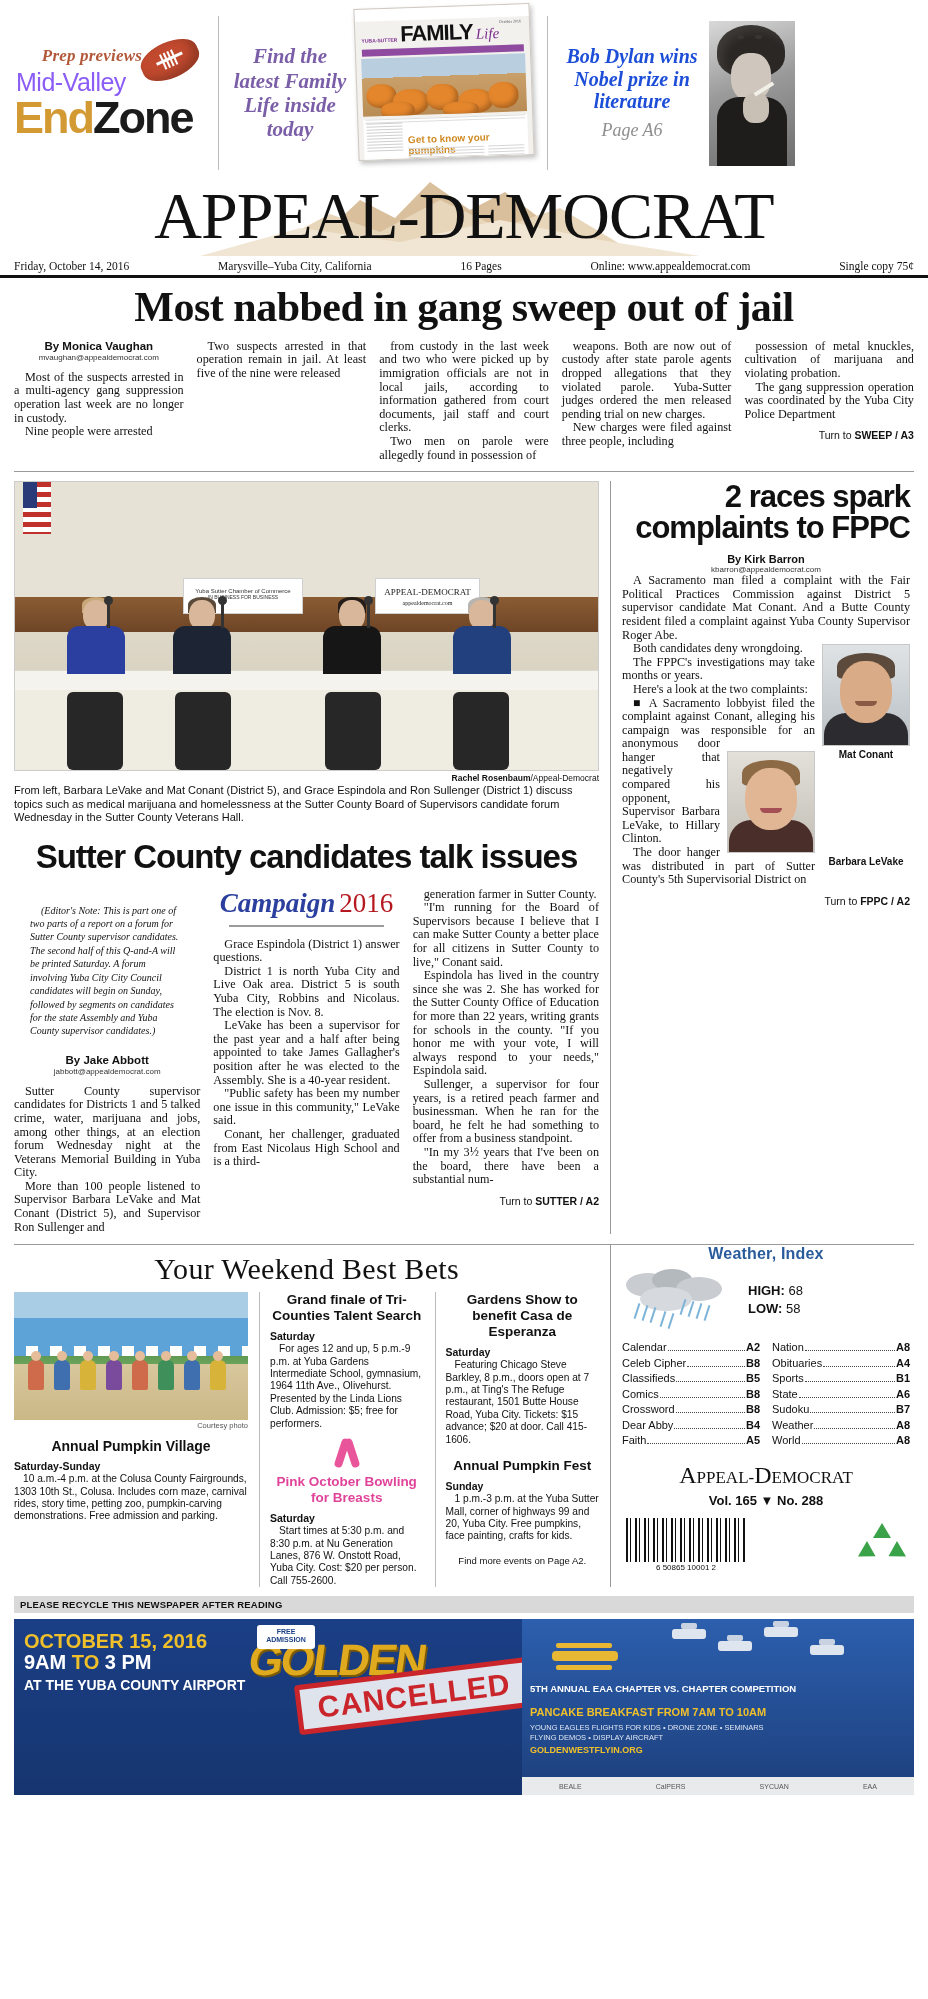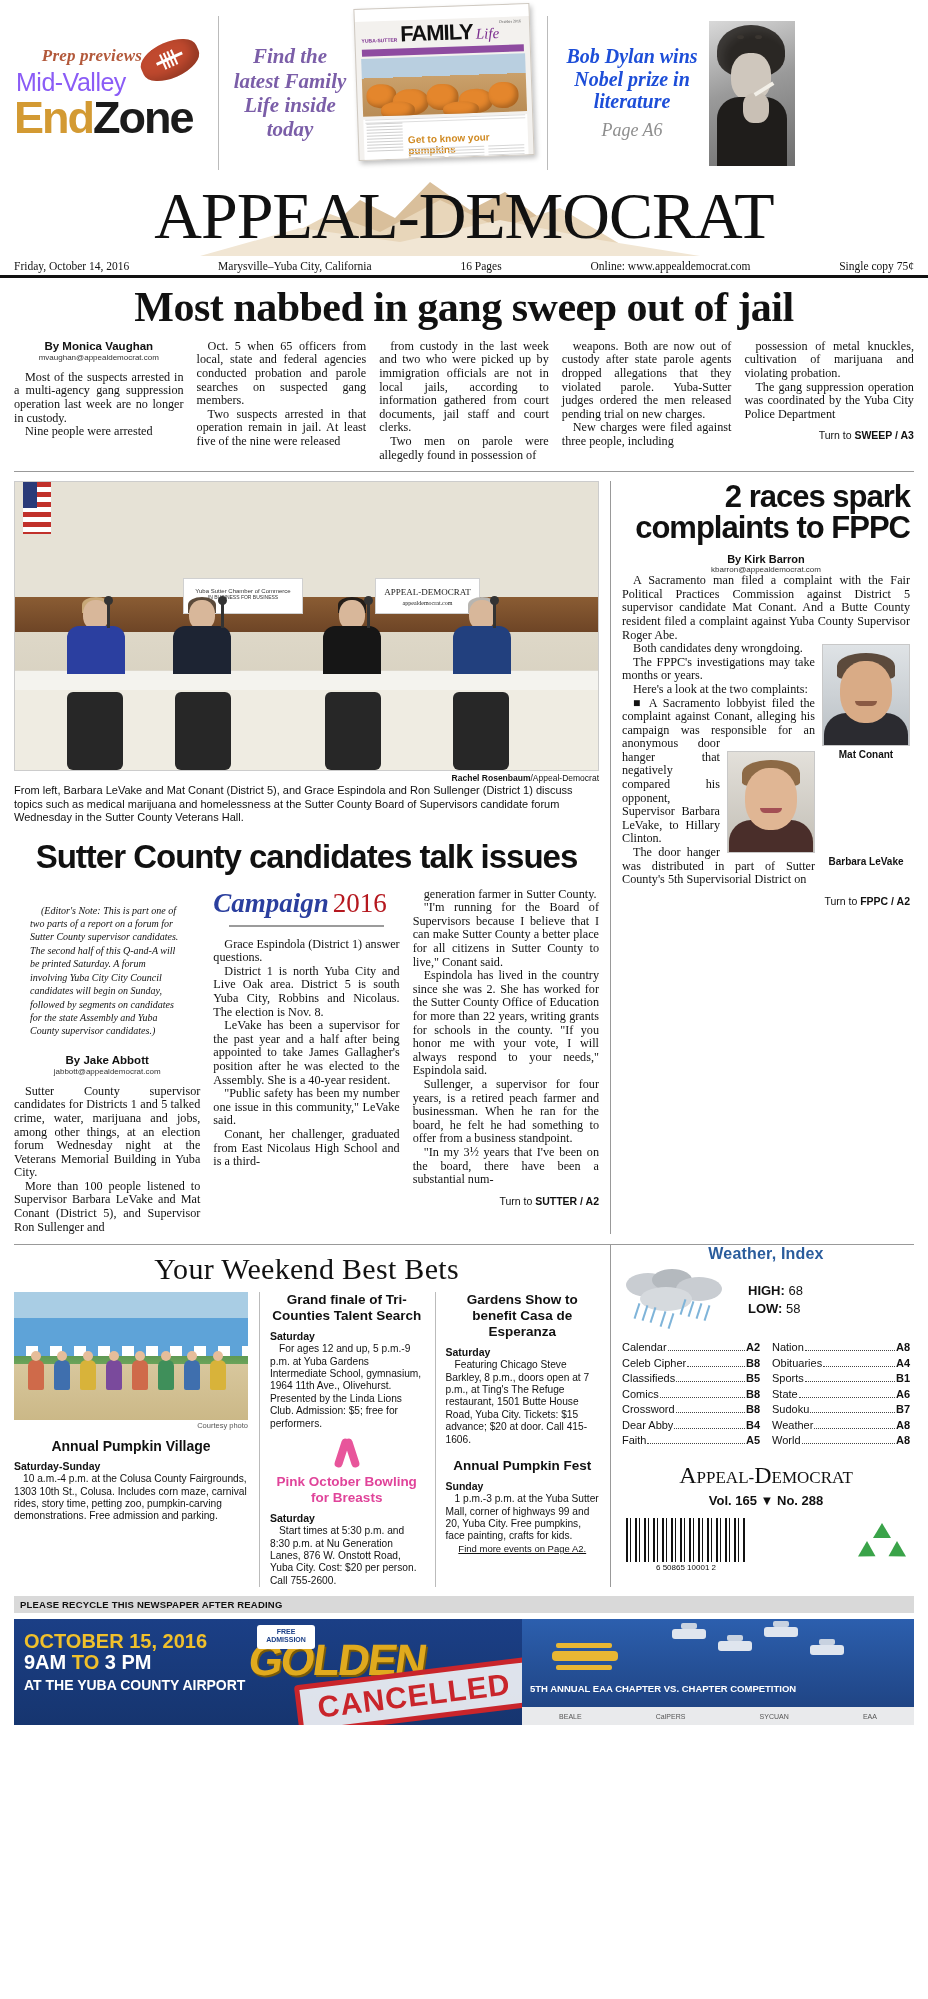--- a/index.html
+++ b/index.html
@@ -135,21 +135,21 @@
   .photo-credit { font-family:"Liberation Sans", sans-serif; font-size:8.5px; text-align:right; margin-top:2px; }
   .photo-credit b { font-weight:bold; }
   .photo-cap { font-family:"Liberation Sans", sans-serif; font-size:11px; line-height:13.5px; margin-top:1px; }
 
   .sutter-hed { font-family:"Liberation Sans", sans-serif; font-weight:bold; font-size:33px; text-align:center;
                 letter-spacing:-1px; margin-top:13px; }
 
   .sutter-cols { display:flex; gap:13px; margin-top:12px; }
   .sutter-cols .col { flex:1; }
   .editor-note { font-family:"Liberation Serif", serif; font-style:italic; font-size:10px; line-height:13.4px; text-indent:11px; margin:16px; }
-  .campaign-logo { margin-bottom:6px; }
+  .campaign-logo { text-align:center; margin-bottom:6px; }
   .camp-word { font-family:"Liberation Serif", serif; font-style:italic; font-weight:bold; font-size:27px; color:#2b3f9e; }
   .camp-year { font-family:"Liberation Serif", serif; font-size:27px; color:#b5181f; }
   .camp-rule { border-top:2px solid #9b9b9b; margin:4px 16px 11px; }
 
   
   .fppc-hed { font-family:"Liberation Sans", sans-serif; font-weight:bold; font-size:31px; line-height:1.0;
               text-align:right; letter-spacing:-1px; }
   .fppc-by { font-family:"Liberation Sans", sans-serif; font-weight:bold; font-size:11px; text-align:center; margin-top:10px; }
   .fppc-mail { font-family:"Liberation Sans", sans-serif; font-size:8px; text-align:center; color:#333; }
   .mugshot { width:88px; height:102px; float:right; margin:2px 0 3px 7px; position:relative; overflow:hidden;
@@ -180,21 +180,21 @@
                    background:repeating-linear-gradient(90deg,#5ea3d8 0 12px,#ffffff 12px 24px); }
   .bb-kid { position:absolute; bottom:30px; width:16px; height:30px; background:#cf6a4a; border-radius:6px 6px 2px 2px; }
   .bb-kid:before { content:""; position:absolute; left:3px; top:-9px; width:10px; height:10px; border-radius:50%; background:#e6bd9a; }
   .bb-credit { font-family:"Liberation Sans", sans-serif; font-size:7.5px; text-align:right; color:#555; margin-top:1px; }
   .bb-photo-title { font-family:"Liberation Sans", sans-serif; font-weight:bold; font-size:14px; text-align:center; margin-top:8px; }
   .bb-col { flex:1; border-left:1px solid #bbb; padding-left:10px; }
   .bb-hed { font-family:"Liberation Sans", sans-serif; font-weight:bold; font-size:13.5px; text-align:center; line-height:16px; }
   .bb-day { font-family:"Liberation Sans", sans-serif; font-weight:bold; font-size:10.5px; margin-top:6px; }
   .bb-body { font-family:"Liberation Sans", sans-serif; font-size:10.2px; line-height:12.4px; margin:1px 0 0; }
   .bb-body.ind { text-indent:9px; }
-  .bb-more { font-family:"Liberation Sans", sans-serif; font-size:9.5px; text-align:center; margin-top:0;text-decoration:underline; }
+  .bb-more { font-family:"Liberation Sans", sans-serif; font-size:9.5px; text-align:center; margin-top:12px; }
   .pink-logo { text-align:center; margin:8px 0 2px; }
   .ribbon { display:inline-block; width:22px; height:30px; position:relative; }
   .ribbon:before, .ribbon:after { content:""; position:absolute; top:0; width:8px; height:30px;
      background:#e8559b; border-radius:6px; }
   .ribbon:before { left:2px; transform:rotate(18deg); }
   .ribbon:after { right:2px; transform:rotate(-18deg); }
   .pink-title { font-family:"Liberation Sans", sans-serif; font-weight:bold; font-size:13.5px;
                 color:#e0449a; text-align:center; line-height:16px; }
 
   
@@ -222,21 +222,21 @@
   .barcode-num { font-family:"Liberation Sans", sans-serif; font-size:8px; text-align:center; margin-top:1px; }
   .recycle { width:48px; height:44px; position:relative; }
   .rec-arrow { position:absolute; width:0; height:0; border-left:9px solid transparent; border-right:9px solid transparent;
                border-bottom:15px solid #3aa349; }
 
   
   .recycle-bar { margin:9px 14px 0; background:#d9d9d9; font-family:"Liberation Sans", sans-serif;
                  font-size:9.5px; font-weight:bold; padding:3px 6px; letter-spacing:.2px; }
 
   
-  .bottom-ad { margin:6px 14px 0; height:106px; position:relative; overflow:hidden;
+  .bottom-ad { margin:6px 14px 0; height:176px; position:relative; overflow:hidden;
                background:linear-gradient(#1b3f86,#16356f); }
   .ba-left { position:absolute; left:0; top:0; width:268px; height:100%; padding:12px 8px 0 10px; }
   .ba-oct { font-family:"Liberation Sans", sans-serif; font-weight:bold; font-size:20px; color:#f0c02b; line-height:1.04; }
   .ba-time { font-family:"Liberation Sans", sans-serif; font-weight:bold; font-size:20px; color:#fff; line-height:1.04; }
   .ba-time .to { color:#f0c02b; }
   .ba-at { font-family:"Liberation Sans", sans-serif; font-weight:bold; font-size:14px; color:#fff; line-height:1.15; margin-top:4px; }
   .ba-gold { position:absolute; left:235px; top:16px; width:300px; font-family:"Liberation Sans", sans-serif;
              font-weight:bold; font-size:44px; color:#e0aa1e; letter-spacing:-2px;
              text-shadow:2px 2px 0 #7a5a08; transform:skewX(-8deg); }
   .ba-free { position:absolute; left:243px; top:6px; width:58px; height:24px; background:#fff; border-radius:3px;
@@ -395,21 +395,20 @@
   <div class="lead">
     <div class="lead-hed">Most nabbed in gang sweep out of jail</div>
     <div class="lead-cols">
       <div class="col">
         <div class="byline">By Monica Vaughan</div>
         <div class="byemail">mvaughan@appealdemocrat.com</div>
         <p class="body first">Most of the suspects arrested in a multi-agency gang suppression operation last week are no longer in custody.</p>
         <p class="body">Nine people were arrested</p>
       </div>
       <div class="col">
-        <p class="body">Oct. 5 when 65 officers from local, state and federal agencies conducted probation and parole searches on suspected gang members.</p>
         <p class="body">Two suspects arrested in that operation remain in jail. At least five of the nine were released</p>
       </div>
       <div class="col">
         <p class="body">from custody in the last week and two who were picked up by immigration officials are not in local jails, according to information gathered from court documents, jail staff and court clerks.</p>
         <p class="body">Two men on parole were allegedly found in possession of</p>
       </div>
       <div class="col">
         <p class="body">weapons. Both are now out of custody after state parole agents dropped allegations that they violated parole. Yuba-Sutter judges ordered the men released pending trial on new charges.</p>
         <p class="body">New charges were filed against three people, including</p>
       </div>

